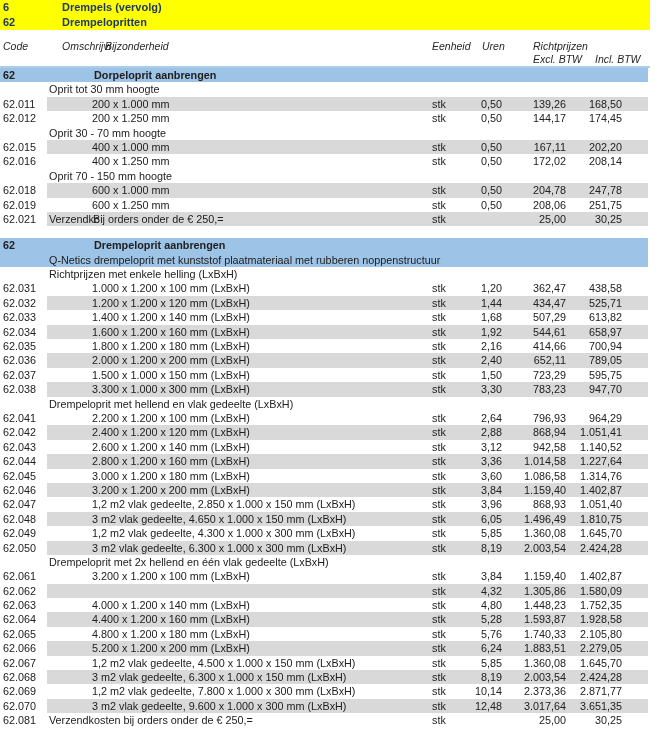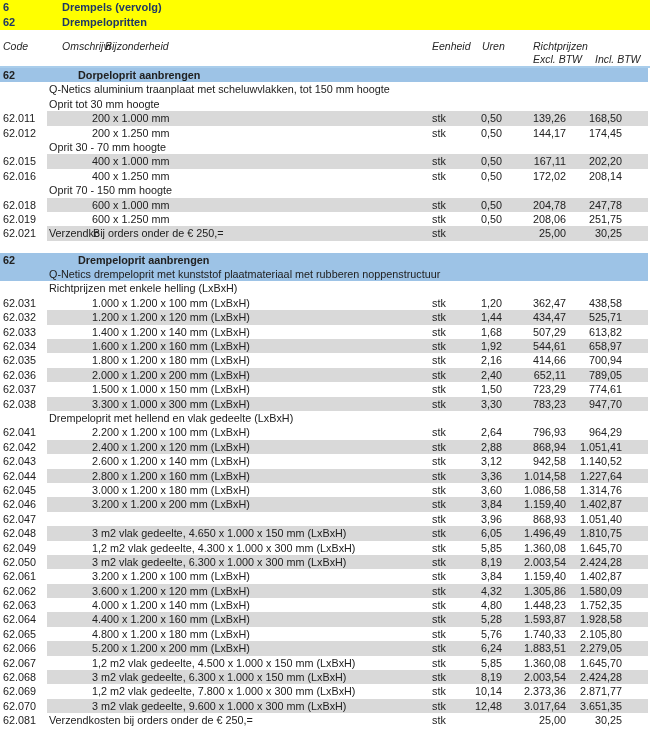--- a/index.html
+++ b/index.html
@@ -34,21 +34,21 @@
   .rule { width:650px; height:2px; background:#A9CDEB; }
 
   
   .row { position:relative; width:661px; height:14.4px;
          font-size:10.8px; line-height:14.4px; white-space:nowrap; }
   .row span { position:absolute; }
   .row .bg-blue { position:absolute; left:0; top:0; width:648px; height:100%; background:#9DC3E6; }
   .row .band    { position:absolute; left:47px; top:0; width:601px; height:100%; background:#D9D9D9; }
   .c-code  { left:3px; }
   .c-flush { left:49px; }
-  .c-title { left:62px; font-weight:bold;padding-left:16px; }
+  .c-title { left:78px; font-weight:bold;padding-left:16px; }
   .c-ind   { left:92px; }
   .c-b2    { left:93px; }
   .c-een   { left:432px; }
   .c-uren  { left:452px; width:50px; text-align:right; }
   .c-excl  { left:500px; width:66px; text-align:right; }
   .c-incl  { left:556px; width:66px; text-align:right; }
   .row.section .c-code { font-weight:bold; }
   .row.spacer { height:12px; }
 </style>
 </head>
@@ -78,23 +78,20 @@
     <span class="h-incl">Incl. BTW</span>
   </div>
   <div class="rule"></div>
 
   <div id="rows-host">
       <div class="row section">
         <div class="bg-blue"></div>
         <span class="c-code">62</span>
         <span class="c-title">Dorpeloprit aanbrengen</span>
       </div>
-      <div class="row note">
-        <span class="c-flush">Q-Netics aluminium traanplaat met scheluwvlakken, tot 150 mm hoogte</span>
-      </div>
       <div class="row group">
         <span class="c-flush">Oprit tot 30 mm hoogte</span>
       </div>
       <div class="row item">
         <div class="band"></div>
         <span class="c-code">62.011</span>
         <span class="c-ind">200 x 1.000 mm</span>
         <span class="c-een">stk</span>
         <span class="c-uren">0,50</span>
         <span class="c-excl">139,26</span>
@@ -220,21 +217,21 @@
         <span class="c-uren">2,40</span>
         <span class="c-excl">652,11</span>
         <span class="c-incl">789,05</span>
       </div>
       <div class="row item">
         <span class="c-code">62.037</span>
         <span class="c-ind">1.500 x 1.000 x 150 mm (LxBxH)</span>
         <span class="c-een">stk</span>
         <span class="c-uren">1,50</span>
         <span class="c-excl">723,29</span>
-        <span class="c-incl">774,61</span>
+        <span class="c-incl">595,75</span>
       </div>
       <div class="row item">
         <div class="band"></div>
         <span class="c-code">62.038</span>
         <span class="c-ind">3.300 x 1.000 x 300 mm (LxBxH)</span>
         <span class="c-een">stk</span>
         <span class="c-uren">3,30</span>
         <span class="c-excl">783,23</span>
         <span class="c-incl">947,70</span>
       </div>
@@ -287,20 +284,21 @@
         <div class="band"></div>
         <span class="c-code">62.046</span>
         <span class="c-ind">3.200 x 1.200 x 200 mm (LxBxH)</span>
         <span class="c-een">stk</span>
         <span class="c-uren">3,84</span>
         <span class="c-excl">1.159,40</span>
         <span class="c-incl">1.402,87</span>
       </div>
       <div class="row item">
         <span class="c-code">62.047</span>
+        <span class="c-ind">1,2 m2 vlak gedeelte, 2.850 x 1.000 x 150 mm (LxBxH)</span>
         <span class="c-een">stk</span>
         <span class="c-uren">3,96</span>
         <span class="c-excl">868,93</span>
         <span class="c-incl">1.051,40</span>
       </div>
       <div class="row item">
         <div class="band"></div>
         <span class="c-code">62.048</span>
         <span class="c-ind">3 m2 vlak gedeelte, 4.650 x 1.000 x 150 mm (LxBxH)</span>
         <span class="c-een">stk</span>
@@ -318,32 +316,34 @@
       </div>
       <div class="row item">
         <div class="band"></div>
         <span class="c-code">62.050</span>
         <span class="c-ind">3 m2 vlak gedeelte, 6.300 x 1.000 x 300 mm (LxBxH)</span>
         <span class="c-een">stk</span>
         <span class="c-uren">8,19</span>
         <span class="c-excl">2.003,54</span>
         <span class="c-incl">2.424,28</span>
       </div>
+      <div class="row group">
+        <span class="c-flush">Drempeloprit met 2x hellend en één vlak gedeelte (LxBxH)</span>
+      </div>
       <div class="row item">
         <span class="c-code">62.061</span>
         <span class="c-ind">3.200 x 1.200 x 100 mm (LxBxH)</span>
         <span class="c-een">stk</span>
         <span class="c-uren">3,84</span>
         <span class="c-excl">1.159,40</span>
         <span class="c-incl">1.402,87</span>
       </div>
       <div class="row item">
         <div class="band"></div>
         <span class="c-code">62.062</span>
-        <span class="c-ind">3.600 x 1.200 x 120 mm (LxBxH)</span>
         <span class="c-een">stk</span>
         <span class="c-uren">4,32</span>
         <span class="c-excl">1.305,86</span>
         <span class="c-incl">1.580,09</span>
       </div>
       <div class="row item">
         <span class="c-code">62.063</span>
         <span class="c-ind">4.000 x 1.200 x 140 mm (LxBxH)</span>
         <span class="c-een">stk</span>
         <span class="c-uren">4,80</span>

